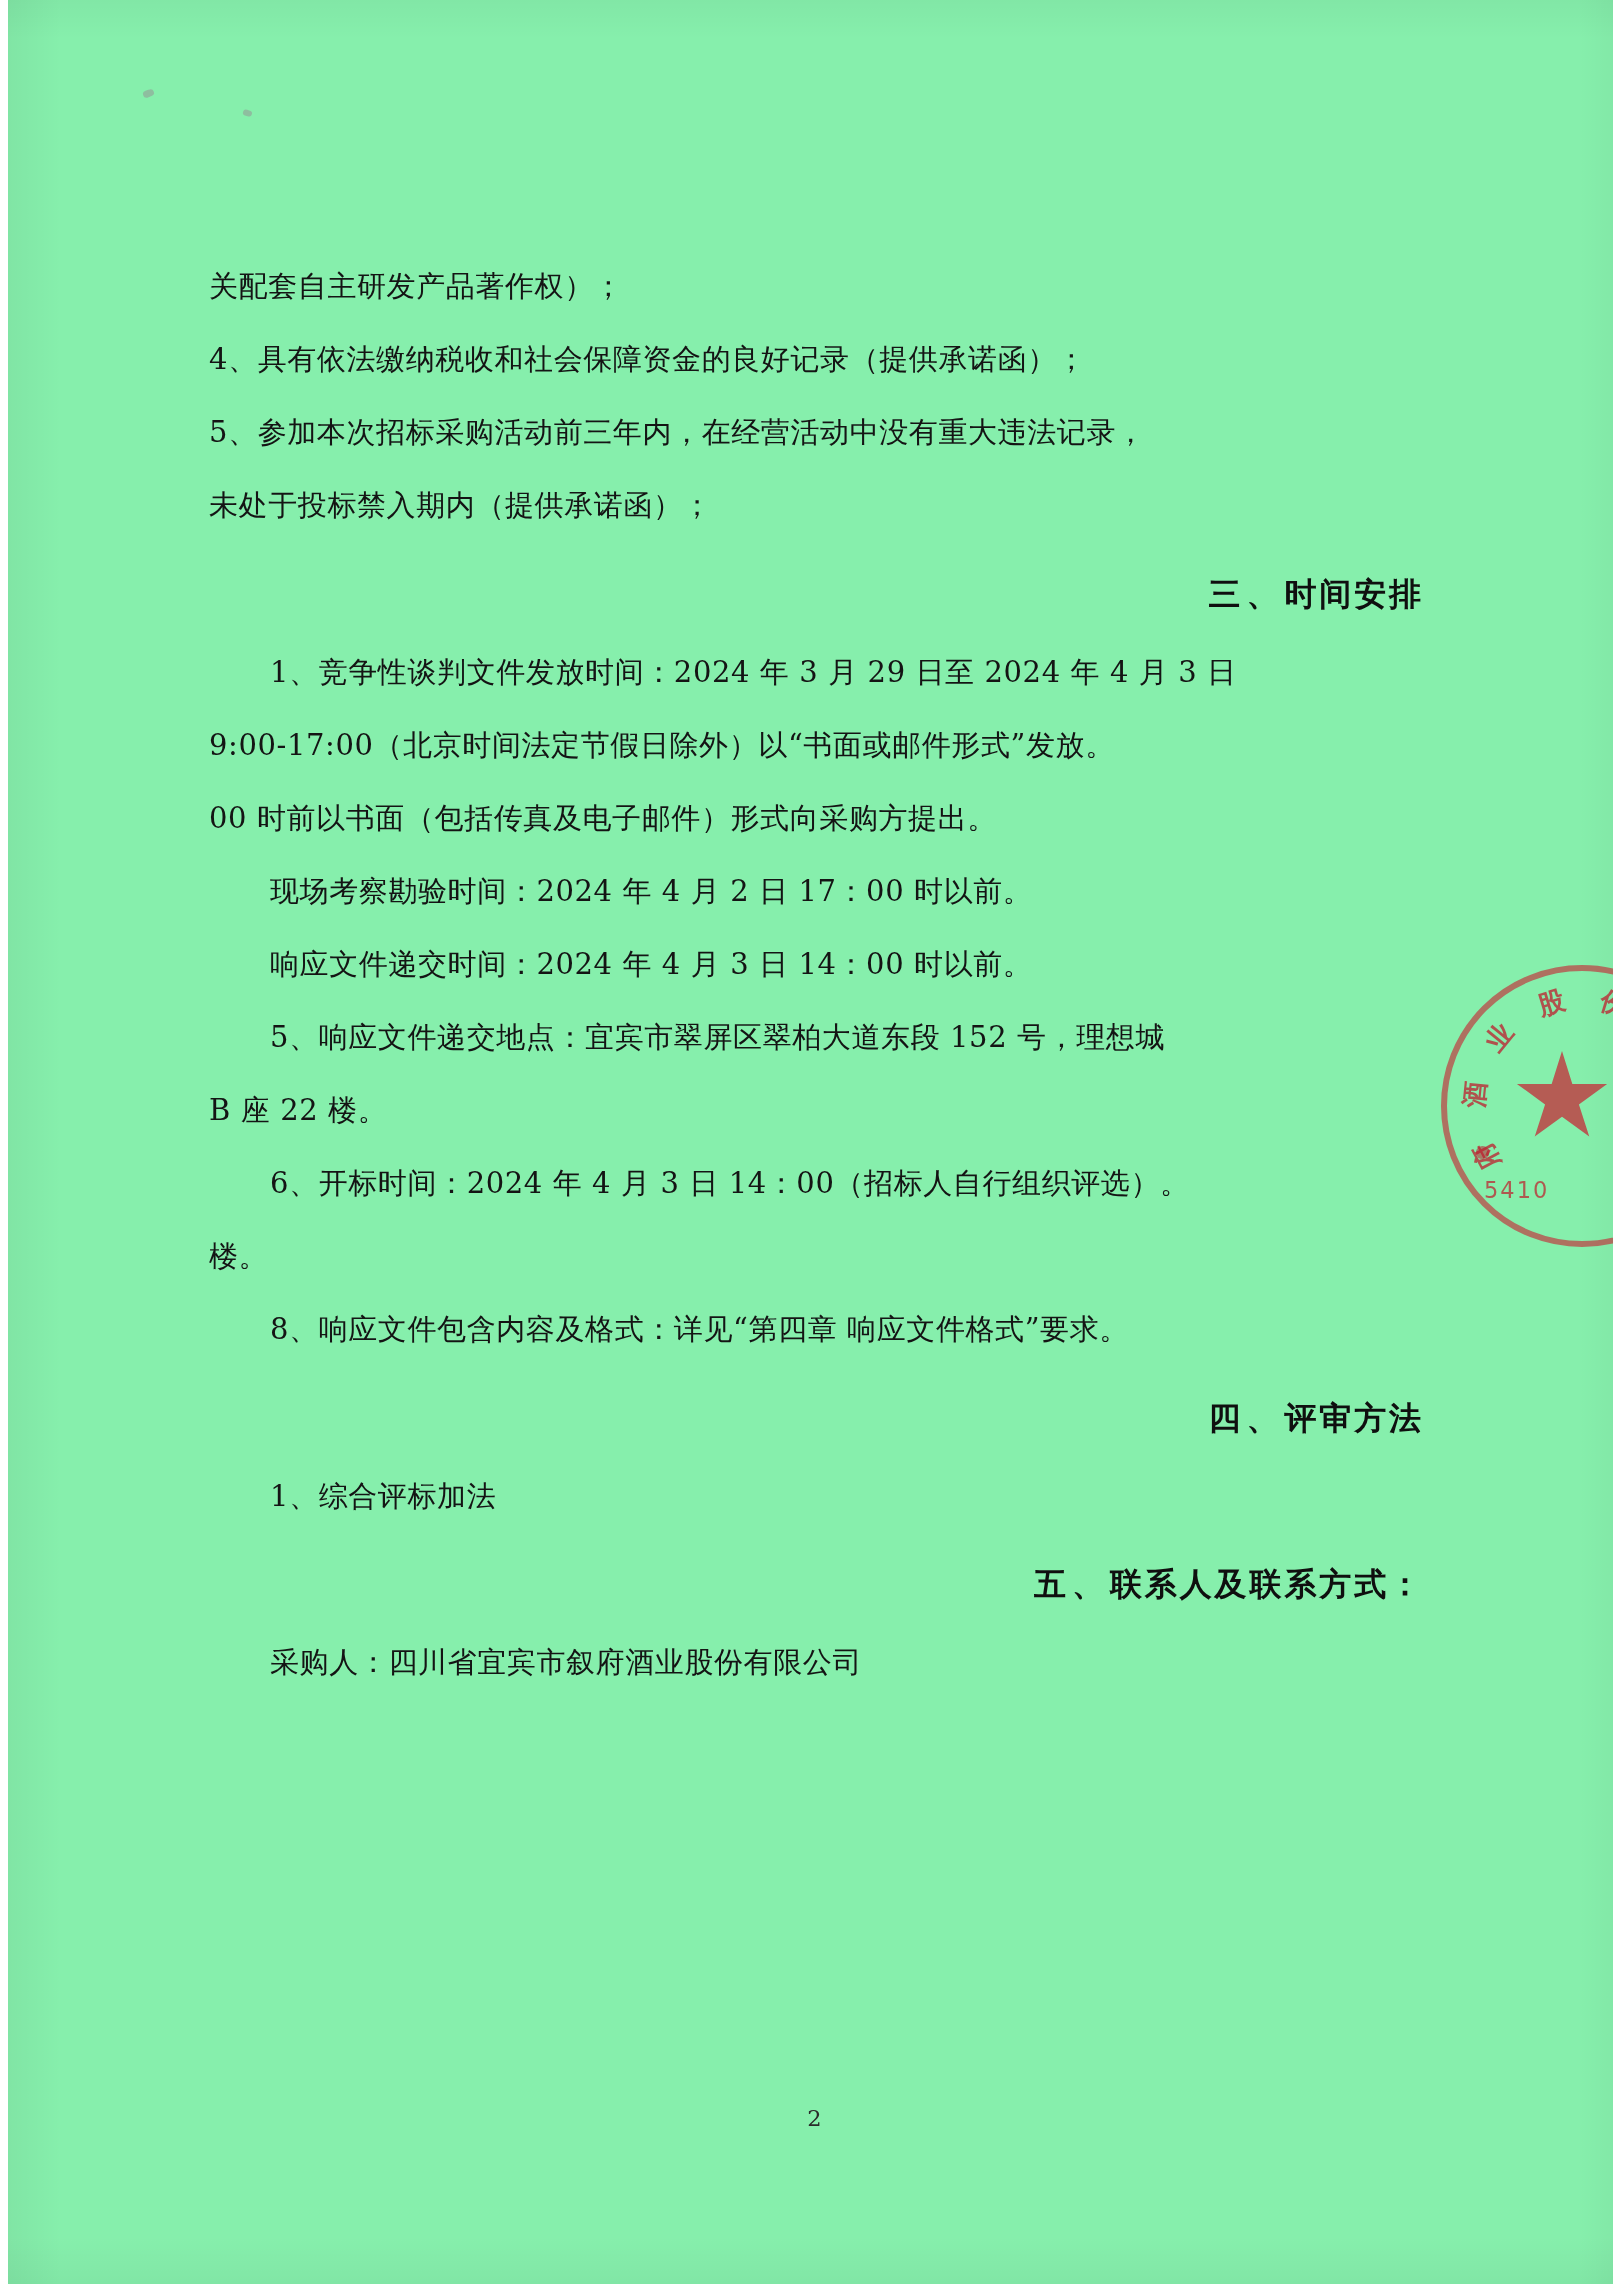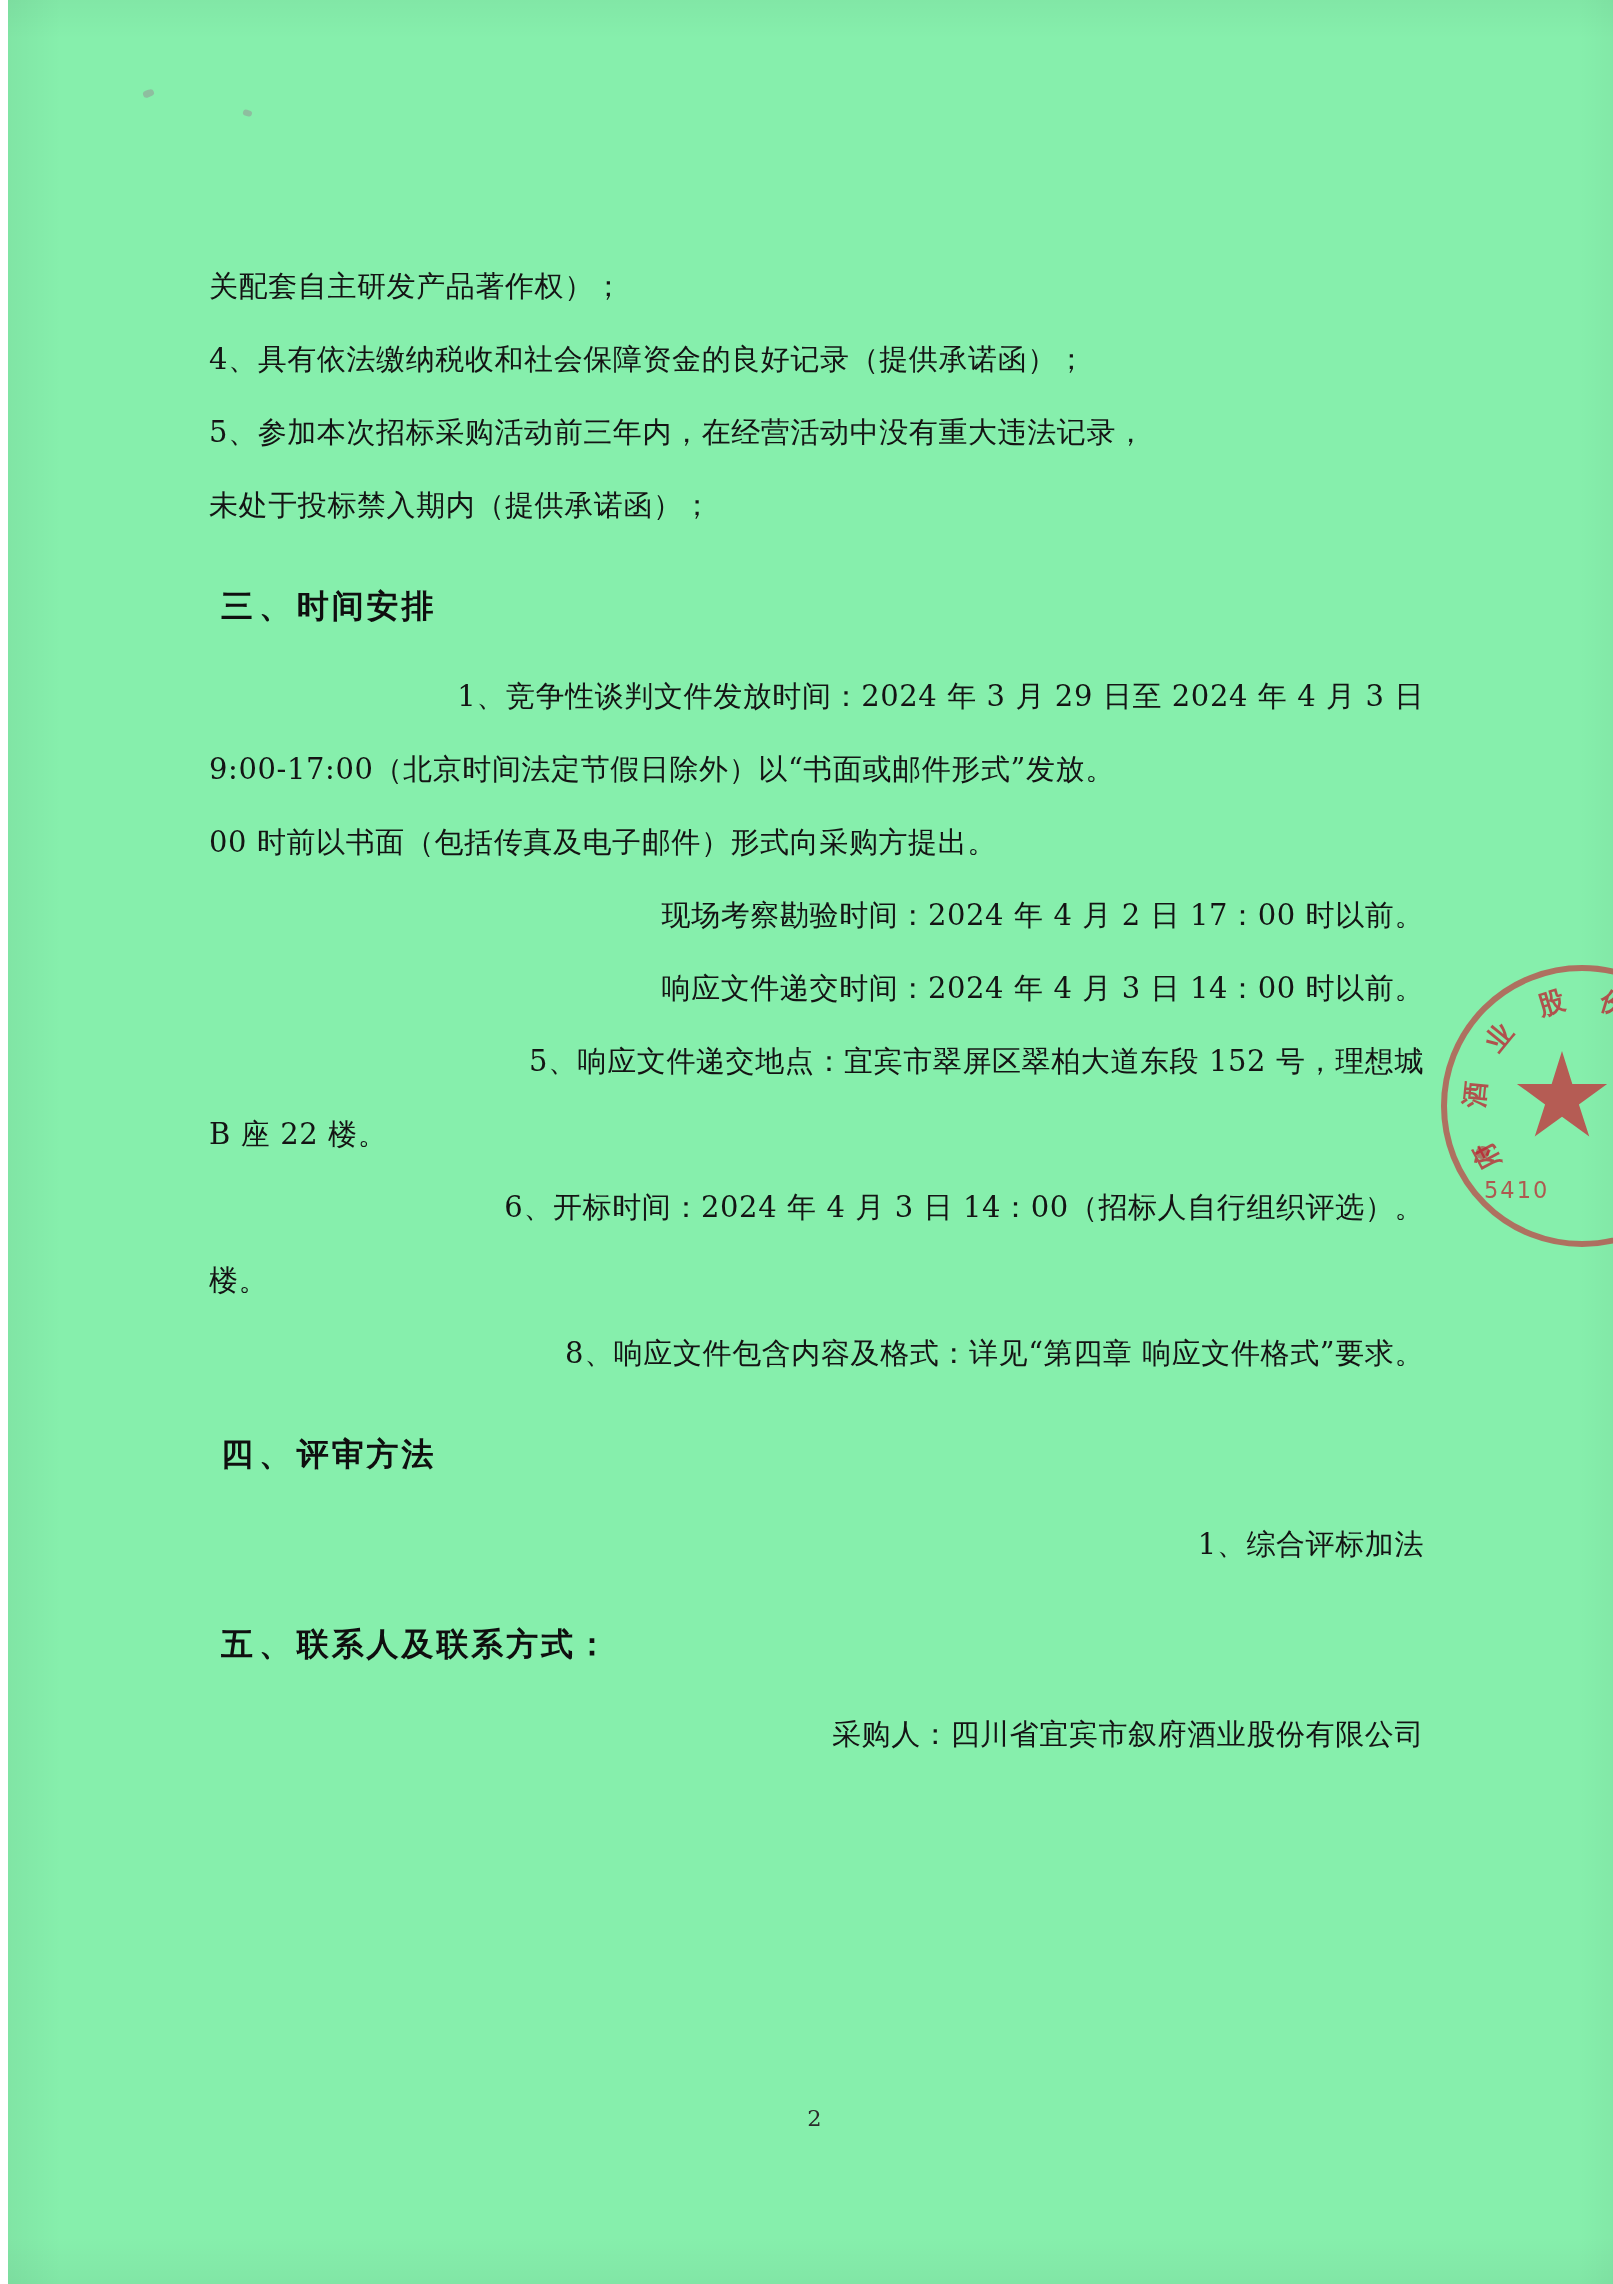--- a/index.html
+++ b/index.html
@@ -48,29 +48,29 @@
   p.line {
     margin: 0 0 0 0;
     font-size: 29px;
     line-height: 73px;
     letter-spacing: 0.6px;
     white-space: pre-wrap;
     color: #141414;
   }
   p.indent {
     text-indent: 61px;
-    text-align: right;
   }
   .heading {
-    margin: 12px;
+    margin: 0;
     font-size: 32px;
     line-height: 84px;
     font-weight: bold;
     letter-spacing: 2.9px;
     color: #0f0f0f;
+    text-align: right;
   }
   .heading .num {
     letter-spacing: 5.9px;
   }
   .gap-sm { height: 9.8px; }
 
   
   .smudge {
     position: absolute;
     background: rgba(150,150,150,0.55);

